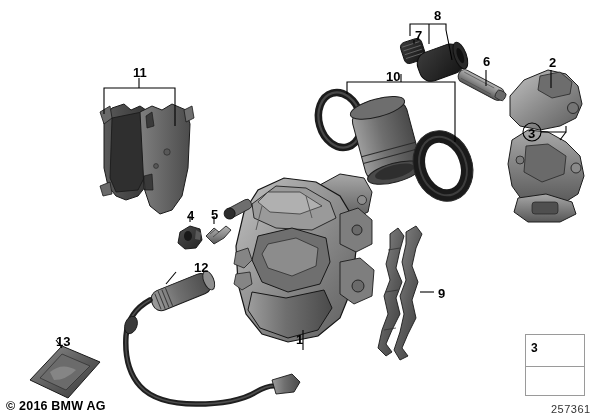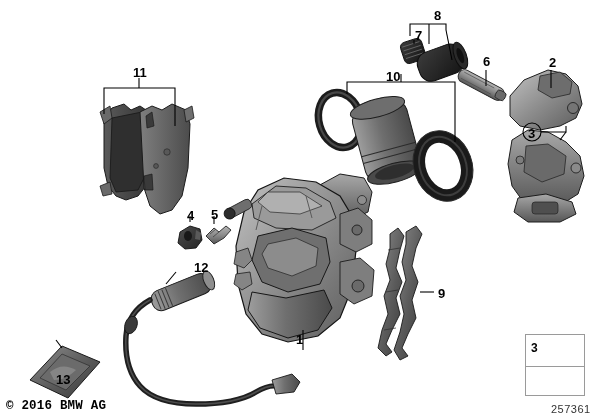--- a/index.html
+++ b/index.html
@@ -2,21 +2,21 @@
 <html><head>
 <meta charset="utf-8">
 <style>
   html,body{margin:0;padding:0;background:#ffffff;}
   body{width:600px;height:420px;position:relative;overflow:hidden;
        font-family:"Liberation Sans", sans-serif;color:#000;}
   #stage{position:absolute;left:0;top:0;width:600px;height:420px;}
   .lbl{position:absolute;font-weight:bold;font-size:13px;line-height:13px;
        color:#000;white-space:nowrap;}
   .copyright{position:absolute;left:6px;top:399px;font-size:12.5px;font-weight:bold;
-             letter-spacing:.2px;font-family:Liberation Mono, monospace;}
+             letter-spacing:.2px;}
   .diagno{position:absolute;left:551px;top:403px;font-size:11px;color:#333;
           letter-spacing:.5px;}
   .cbox{position:absolute;left:525px;top:334px;width:60px;height:62px;
         border:1px solid #9a9a9a;box-sizing:border-box;background:#fff;}
   .cbox .div{position:absolute;left:0;top:31px;width:100%;height:1px;background:#9a9a9a;}
   .cbox .n{position:absolute;left:5px;top:6px;font-size:12px;font-weight:bold;}
   svg{position:absolute;left:0;top:0;}
   .ln{stroke:#000;stroke-width:1.1;fill:none;}
   .cir{fill:none;stroke:#000;stroke-width:1.1;}
 </style>
@@ -283,18 +283,18 @@
       <div class="lbl" style="left: 528px; top: 127px;">3</div>
       <div class="lbl" style="left: 187px; top: 209px;">4</div>
       <div class="lbl" style="left: 211px; top: 208px;">5</div>
       <div class="lbl" style="left: 483px; top: 55px;">6</div>
       <div class="lbl" style="left: 415px; top: 29px;">7</div>
       <div class="lbl" style="left: 434px; top: 9px;">8</div>
       <div class="lbl" style="left: 438px; top: 287px;">9</div>
       <div class="lbl" style="left: 386px; top: 70px;">10</div>
       <div class="lbl" style="left: 133px; top: 66px;">11</div>
       <div class="lbl" style="left: 170px; top: 261px; margin-left: 24px;">12</div>
-      <div class="lbl" style="left: 56px; top: 335px; margin-top: 38px;">13</div>
+      <div class="lbl" style="left: 56px; top: 335px;">13</div>
     </div>
 
   <div class="copyright">© 2016 BMW AG</div>
   <div class="diagno">257361</div>
 </div>
 
 </body></html>

